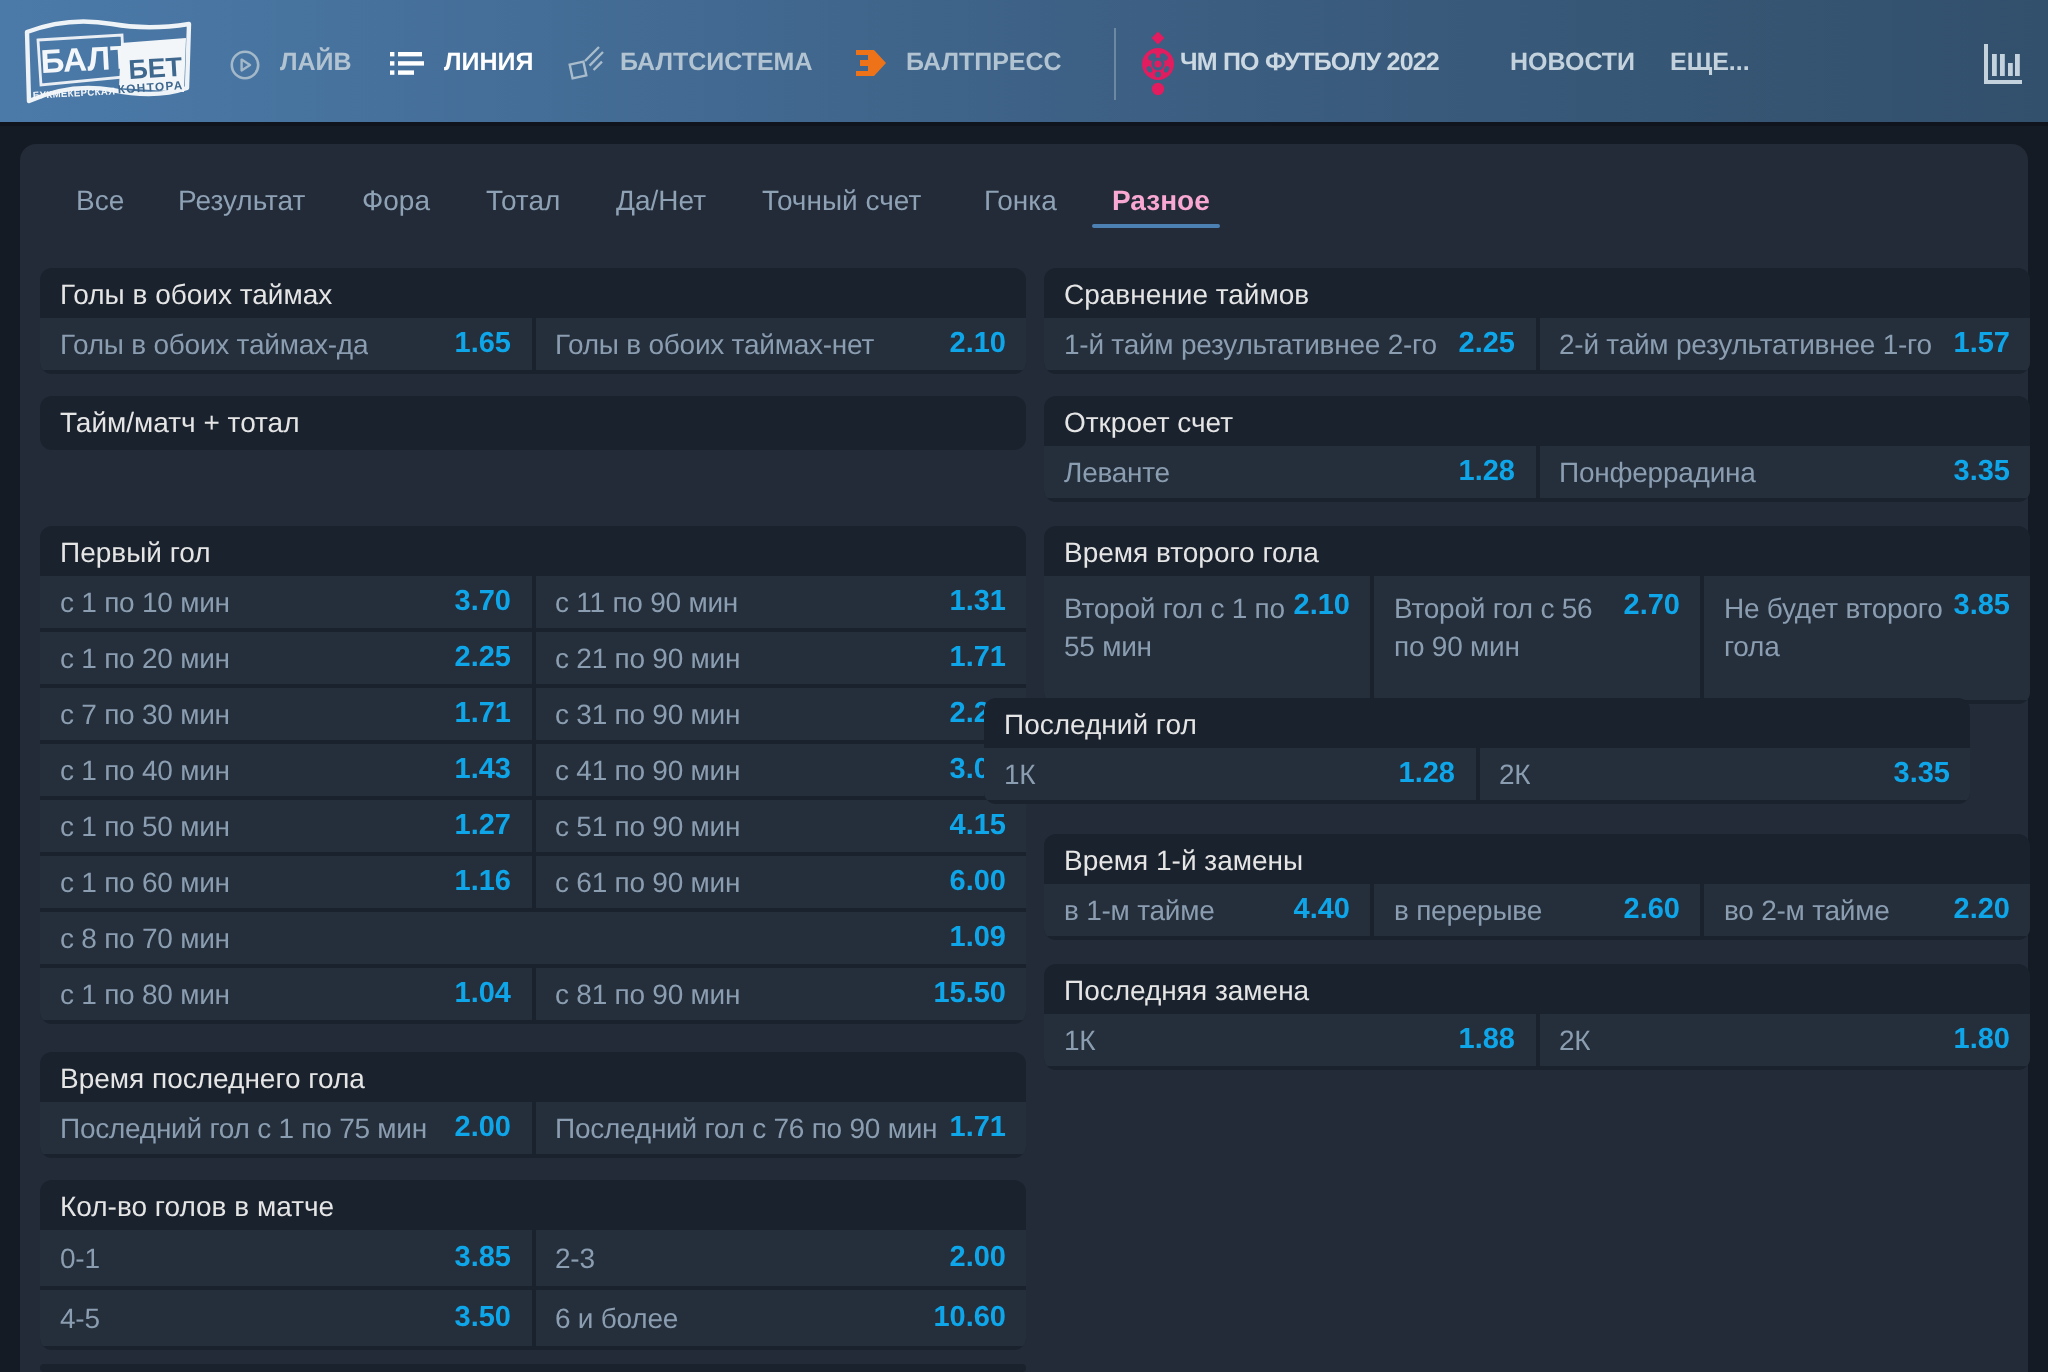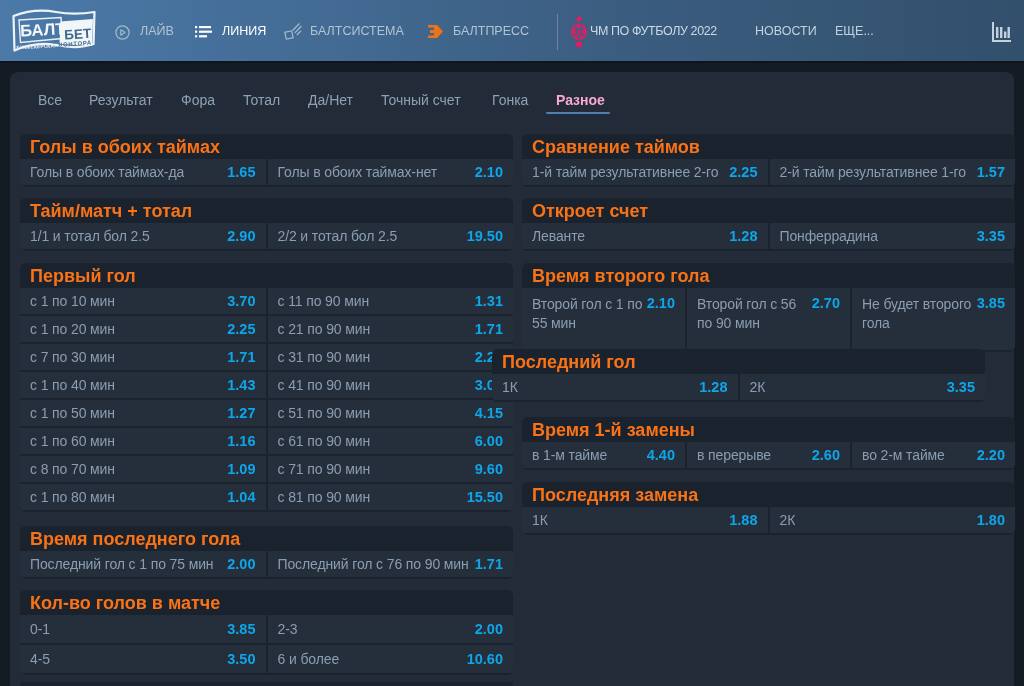--- a/index.html
+++ b/index.html
@@ -3,32 +3,32 @@
 <meta charset="utf-8">
 <title>БалтБет</title>
 <style>
 *{margin:0;padding:0;box-sizing:border-box}
 html,body{width:1024px;height:686px;overflow:hidden}
 body{background:#151b24;font-family:"Liberation Sans",sans-serif;position:relative}
 
 .top{position:absolute;left:0;top:0;width:1024px;height:63px;
  background:linear-gradient(90deg,#4b7aa9 0%,#3b5d80 60%,#32506c 100%);
  border-bottom:2px solid #10151d}
-.nav{position:absolute;top:0;height:63px;line-height:63px;font-weight:400;font-size:12.5px;
+.nav{position:absolute;top:0;height:63px;line-height:63px;font-weight:700;font-size:12.5px;
  color:#b2c3d1;letter-spacing:0;white-space:nowrap}
 .nav.w{color:#fff}
 .vdiv{position:absolute;left:557px;top:14px;height:36px;width:1px;background:rgba(255,255,255,.25)}
 
 .panel{position:absolute;left:10px;top:72px;width:1004px;height:614px;background:#222b37;border-radius:8px 8px 0 0}
 .tab{position:absolute;top:92px;font-size:14px;color:#8ea1b5}
 .tab.on{color:#f9a8d4;font-weight:700}
 .tabline{position:absolute;left:546px;top:112px;width:64px;height:2px;background:#4c80b2;border-radius:1px}
 
 .blk{position:absolute;width:493px;background:#1a222e;border-radius:6px;overflow:hidden;padding-bottom:2px}
-.bh{height:25px;line-height:26px;padding-left:10px;font-size:18px;font-weight:700;color:#f97316}
+.bh{height:25px;line-height:26px;padding-left:10px;font-size:14px;font-weight:400;color:#e5e5e5}
 .brow{display:flex;gap:2px;margin-bottom:2px}
 .brow:last-child{margin-bottom:0}
 .cell{flex:1;height:26px;background:#252f3c;display:flex;align-items:center;justify-content:space-between;padding:0 10px;min-width:0}
 .lb{color:#8b9db0;font-size:14px;letter-spacing:-.12px;white-space:nowrap;overflow:hidden}
 .od{font-weight:700;color:#0ea5e9;font-size:14.5px;margin-left:6px}
 .h28 .cell{height:28px}
 .tall .cell{height:62px;display:block;position:relative;padding:7px 10px 0}
 .tall .lb{display:block;width:calc(100% - 30px);white-space:normal;line-height:19px}
 .tall .od{position:absolute;top:7px;right:10px;margin:0}
 </style>
@@ -117,30 +117,20 @@
         <span class="od">1.65</span>
       </div>
     <div class="cell">
         <span class="lb">Голы в обоих таймах-нет</span>
         <span class="od">2.10</span>
       </div>
   </div>
 </div>
 <div class="blk" style="left:20px;top:198px">
   <div class="bh">Тайм/матч + тотал</div>
-  <div class="brow">
-    <div class="cell">
-        <span class="lb">1/1 и тотал бол 2.5</span>
-        <span class="od">2.90</span>
-      </div>
-    <div class="cell">
-        <span class="lb">2/2 и тотал бол 2.5</span>
-        <span class="od">19.50</span>
-      </div>
-  </div>
 </div>
 <div class="blk" style="left:20px;top:263px">
   <div class="bh">Первый гол</div>
   <div class="brow">
     <div class="cell">
         <span class="lb">с 1 по 10 мин</span>
         <span class="od">3.70</span>
       </div>
     <div class="cell">
         <span class="lb">с 11 по 90 мин</span>
@@ -195,24 +185,20 @@
     <div class="cell">
         <span class="lb">с 61 по 90 мин</span>
         <span class="od">6.00</span>
       </div>
   </div>
   <div class="brow">
     <div class="cell">
         <span class="lb">с 8 по 70 мин</span>
         <span class="od">1.09</span>
       </div>
-    <div class="cell">
-        <span class="lb">с 71 по 90 мин</span>
-        <span class="od">9.60</span>
-      </div>
   </div>
   <div class="brow">
     <div class="cell">
         <span class="lb">с 1 по 80 мин</span>
         <span class="od">1.04</span>
       </div>
     <div class="cell">
         <span class="lb">с 81 по 90 мин</span>
         <span class="od">15.50</span>
       </div>

